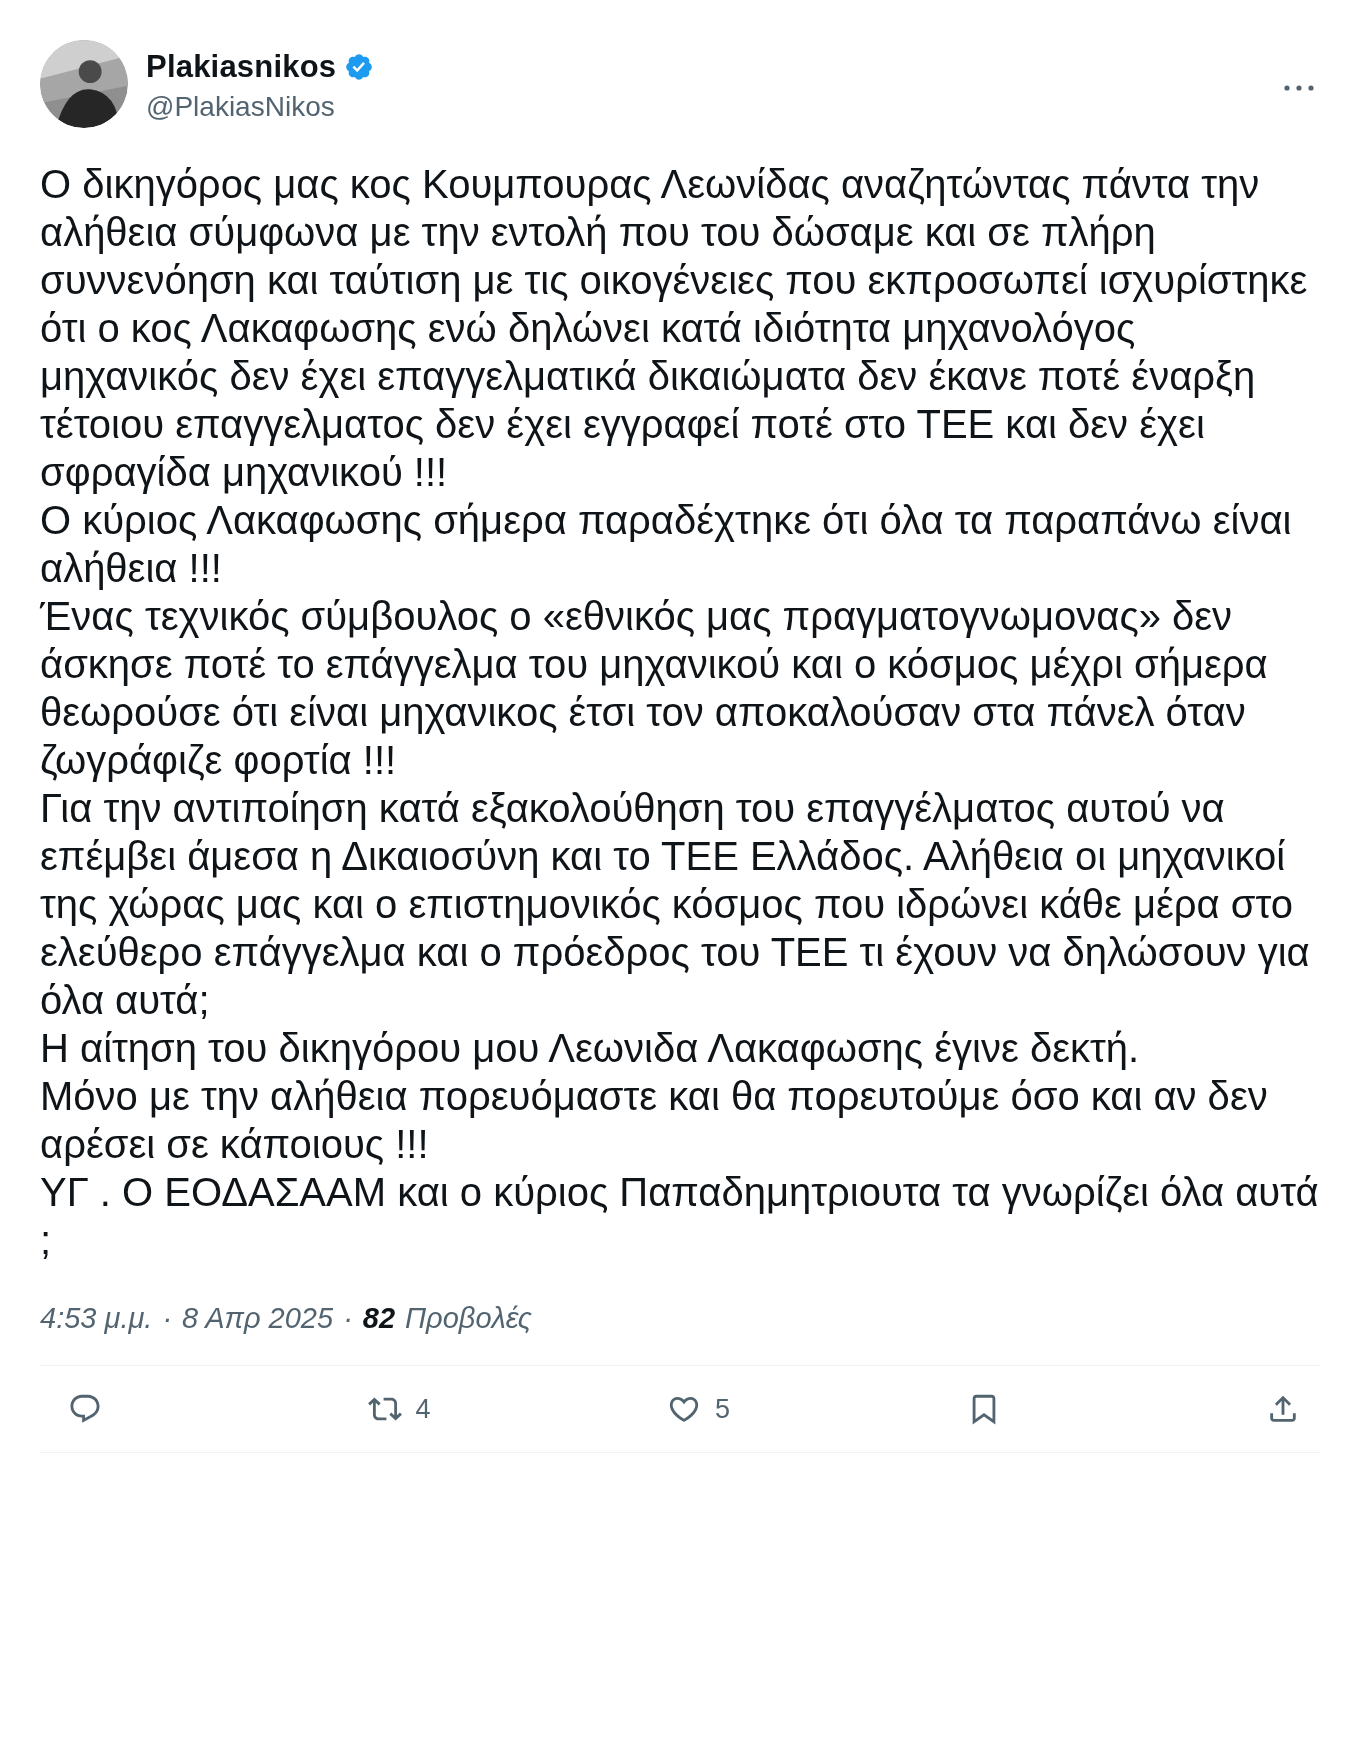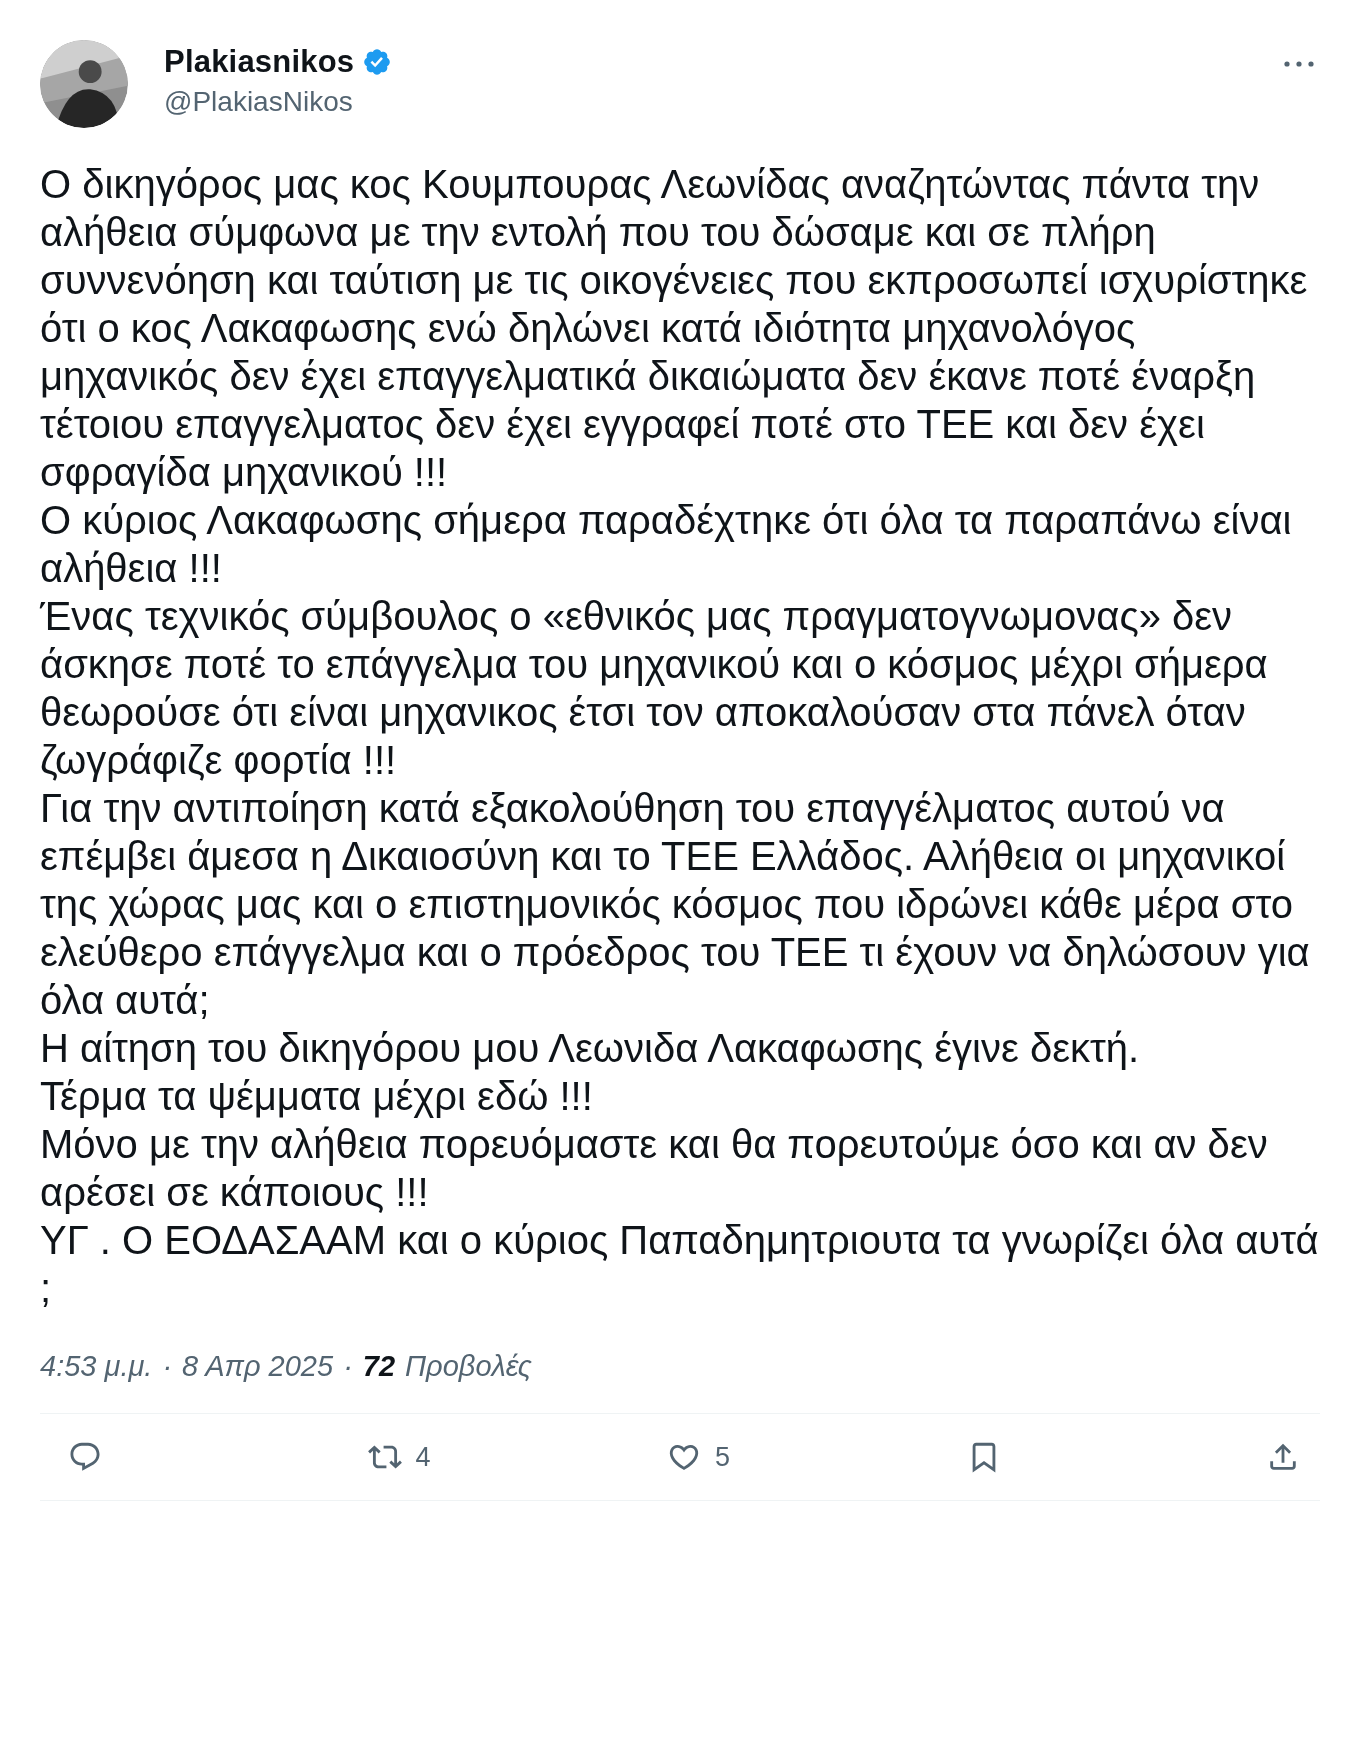--- a/index.html
+++ b/index.html
@@ -6,21 +6,21 @@
   html, body { background: #ffffff; }
   body {
     width: 1360px; height: 1749px;
     font-family: "Liberation Sans", sans-serif;
     color: #0f1419;
     overflow: hidden;
   }
   .tweet { padding: 40px 40px 0 40px; }
 
   
-  .header { display: flex; align-items: flex-start; gap: 18px; }
+  .header { display: flex; align-items: center; }
   .avatar {
     width: 88px; height: 88px; border-radius: 50%;
     overflow: hidden; flex: 0 0 auto; cursor: pointer;
   }
   .avatar svg { display: block; width: 100%; height: 100%; }
   .names { margin-left: 18px; padding-top: 4px; flex: 1 1 auto; }
   .name-row { display: flex; align-items: center; gap: 8px; }
   .display-name { font-size: 31px; font-weight: 700; color: #0f1419; letter-spacing: 0.2px; }
   .badge { width: 30px; height: 30px; flex: 0 0 auto; }
   .handle { font-size: 28px; color: #536471; margin-top: 6px; }
@@ -95,31 +95,30 @@
       </svg>
     </button>
   </div>
 
   <div class="body-text">
     <p>Ο δικηγόρος μας κος Κουμπουρας Λεωνίδας αναζητώντας πάντα την αλήθεια σύμφωνα με την εντολή που του δώσαμε και σε πλήρη συννενόηση και ταύτιση με τις οικογένειες που εκπροσωπεί ισχυρίστηκε ότι ο κος Λακαφωσης ενώ δηλώνει κατά ιδιότητα μηχανολόγος μηχανικός δεν έχει επαγγελματικά δικαιώματα δεν έκανε ποτέ έναρξη τέτοιου επαγγελματος δεν έχει εγγραφεί ποτέ στο ΤΕΕ και δεν έχει σφραγίδα μηχανικού !!!</p>
     <p>Ο κύριος Λακαφωσης σήμερα παραδέχτηκε ότι όλα τα παραπάνω είναι αλήθεια !!!</p>
     <p>Ένας τεχνικός σύμβουλος ο «εθνικός μας πραγματογνωμονας» δεν άσκησε ποτέ το επάγγελμα του μηχανικού και ο κόσμος μέχρι σήμερα θεωρούσε ότι είναι μηχανικος έτσι τον αποκαλούσαν στα πάνελ όταν ζωγράφιζε φορτία !!!</p>
     <p>Για την αντιποίηση κατά εξακολούθηση του επαγγέλματος αυτού να επέμβει άμεσα η Δικαιοσύνη και το ΤΕΕ Ελλάδος. Αλήθεια οι μηχανικοί της χώρας μας και ο επιστημονικός κόσμος που ιδρώνει κάθε μέρα στο ελεύθερο επάγγελμα και ο πρόεδρος του ΤΕΕ τι έχουν να δηλώσουν για όλα αυτά;</p>
     <p>Η αίτηση του δικηγόρου μου Λεωνιδα Λακαφωσης έγινε δεκτή.</p>
-    <p>Τέρμα τα ψέμματα μέχρι εδώ !!!</p>
     <p>Μόνο με την αλήθεια πορευόμαστε και θα πορευτούμε όσο και αν δεν αρέσει σε κάποιους !!!</p>
     <p>ΥΓ . Ο  ΕΟΔΑΣΑΑΜ και ο κύριος Παπαδημητριουτα τα γνωρίζει όλα αυτά ;</p>
   </div>
 
   <div class="meta">
     <span>4:53 μ.μ.</span>
     <span>·</span>
     <span>8 Απρ 2025</span>
     <span>·</span>
-    <span class="views-count">72</span>
+    <span class="views-count">82</span>
     <span>Προβολές</span>
   </div>
 
   <div class="actions">
 
     <button class="action" aria-label="Reply">
       <svg viewBox="0 0 24 24">
         <path class="icon-stroke" d="M1.751 10c0-4.42 3.584-8 8.005-8h4.366c4.49 0 8.129 3.64 8.129 8.13 0 2.96-1.607 5.68-4.196 7.11l-8.054 4.46v-3.69h-.067c-4.49.1-8.183-3.51-8.183-8.01zm8.005-6c-3.317 0-6.005 2.69-6.005 6 0 3.37 2.77 6.08 6.138 6.01l.351-.01h1.761v2.3l5.087-2.81c1.951-1.08 3.163-3.13 3.163-5.36 0-3.39-2.744-6.13-6.129-6.13H9.756z"></path>
       </svg>
       <span class="count"></span>

